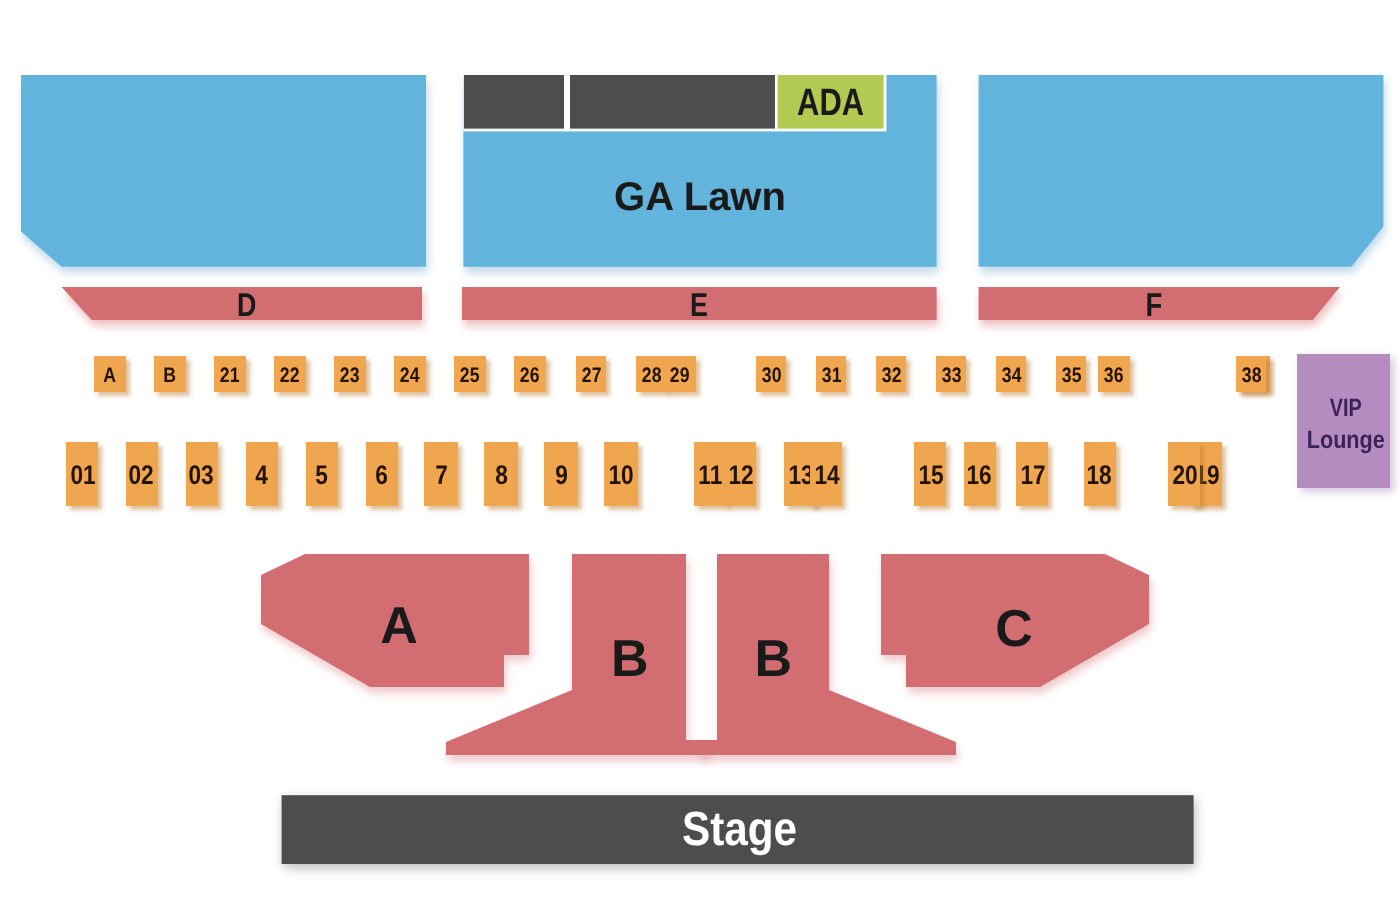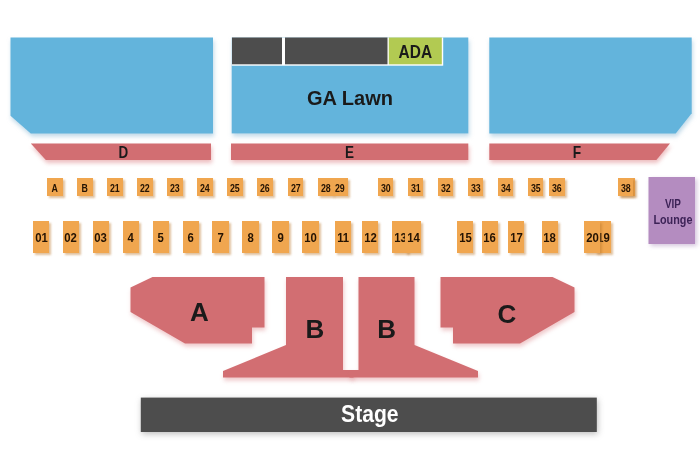--- a/index.html
+++ b/index.html
@@ -136,21 +136,21 @@
 <div class="b2" style="left:182.5px"><span>6</span></div>
 
 <div class="b2" style="left:212.4px"><span>7</span></div>
 
 <div class="b2" style="left:242.3px"><span>8</span></div>
 
 <div class="b2" style="left:272.3px"><span>9</span></div>
 
 <div class="b2" style="left:302.2px"><span>10</span></div>
 
-<div class="b2" style="left:335px"><span>11</span></div>
+<div class="b2" style="left:347px"><span>11</span></div>
 
 <div class="b2" style="left:362.0px"><span>12</span></div>
 
 <div class="b2" style="left:391.9px"><span>13</span></div>
 
 <div class="b2" style="left:405px"><span>14</span></div>
 
 <div class="b2" style="left:457px"><span>15</span></div>
 
 <div class="b2" style="left:481.7px"><span>16</span></div>

